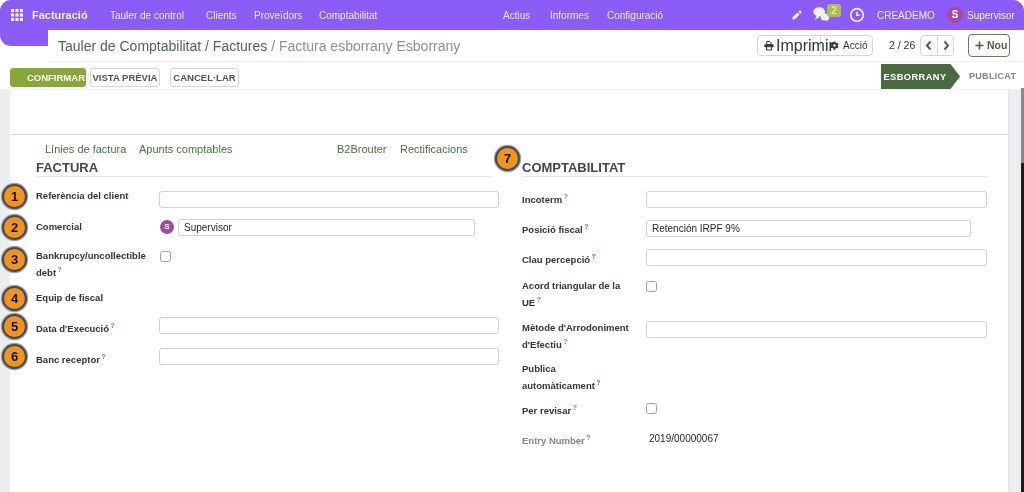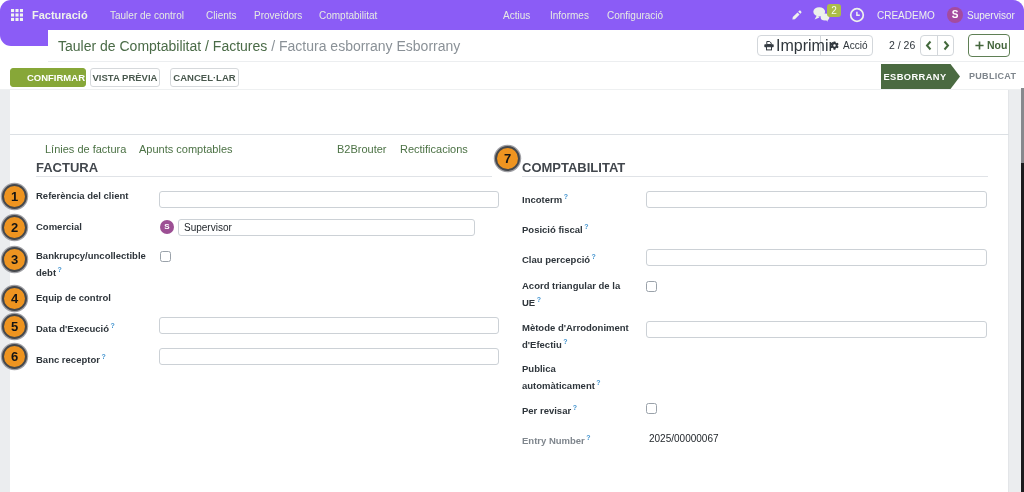--- a/index.html
+++ b/index.html
@@ -159,55 +159,56 @@
   <div class="inp" style="left:159px;top:191px;width:340px;height:17px"></div>
 
   <div class="lbl" style="left:36px;top:221px">Comercial</div>
   <div class="avatar" style="left:160px;top:220px;width:14px;height:14px;background:#9c4f94;font-size:8px;line-height:14px">S</div>
   <div class="inp" style="left:178px;top:219px;width:297px;height:17px">Supervisor</div>
 
   <div class="lbl" style="left:36px;top:250px">Bankrupcy/uncollectible</div>
   <div class="lbl" style="left:36px;top:264px">debt<span class="q">?</span></div>
   <div class="cb" style="left:160px;top:251px"></div>
 
-  <div class="lbl" style="left:36px;top:292px">Equip de control</div>
+  <div class="lbl" style="left:36px;top:292px">Equip de fiscal</div>
 
   <div class="lbl" style="left:36px;top:320px">Data d'Execució<span class="q">?</span></div>
   <div class="inp" style="left:159px;top:317px;width:340px;height:17px"></div>
 
   <div class="lbl" style="left:36px;top:351px">Banc receptor<span class="q">?</span></div>
   <div class="inp" style="left:159px;top:348px;width:340px;height:17px"></div>
 
   <div class="shead" style="left:522px;top:163px">COMPTABILITAT</div>
   <div class="hr" style="left:522px;top:176px;width:466px"></div>
 
   <div class="lbl" style="left:522px;top:191px">Incoterm<span class="q">?</span></div>
   <div class="inp" style="left:646px;top:191px;width:341px;height:17px"></div>
 
   <div class="lbl" style="left:522px;top:221px">Posició fiscal<span class="q">?</span></div>
+  <div class="inp" style="left:646px;top:220px;width:325px;height:17px">Retención IRPF 9%</div>
 
   <div class="lbl" style="left:522px;top:251px">Clau percepció<span class="q">?</span></div>
   <div class="inp" style="left:646px;top:249px;width:341px;height:17px"></div>
 
   <div class="lbl" style="left:522px;top:280px">Acord triangular de la</div>
   <div class="lbl" style="left:522px;top:294px">UE<span class="q">?</span></div>
   <div class="cb" style="left:646px;top:281px"></div>
 
   <div class="lbl" style="left:522px;top:322px">Mètode d'Arrodoniment</div>
   <div class="lbl" style="left:522px;top:336px">d'Efectiu<span class="q">?</span></div>
   <div class="inp" style="left:646px;top:321px;width:341px;height:17px"></div>
 
   <div class="lbl" style="left:522px;top:363px">Publica</div>
   <div class="lbl" style="left:522px;top:377px">automàticament<span class="q">?</span></div>
 
   <div class="lbl" style="left:522px;top:402px">Per revisar<span class="q">?</span></div>
   <div class="cb" style="left:646px;top:403px"></div>
 
   <div class="lbl" style="left:522px;top:432px;color:#7f868d">Entry Number<span class="q">?</span></div>
-  <div class="abs" style="left:649px;top:433px;font-size:10px;color:#23282d">2025/00000067</div>
+  <div class="abs" style="left:649px;top:433px;font-size:10px;color:#23282d">2019/00000067</div>
 
   <div class="num" style="left:2px;top:183.5px">1</div>
   <div class="num" style="left:2px;top:214.5px">2</div>
   <div class="num" style="left:2px;top:246.5px">3</div>
   <div class="num" style="left:2px;top:285.5px">4</div>
   <div class="num" style="left:2px;top:313.5px">5</div>
   <div class="num" style="left:2px;top:343.5px">6</div>
   <div class="num" style="left:495px;top:145.5px">7</div>
 
   <div class="sb-track"></div>

